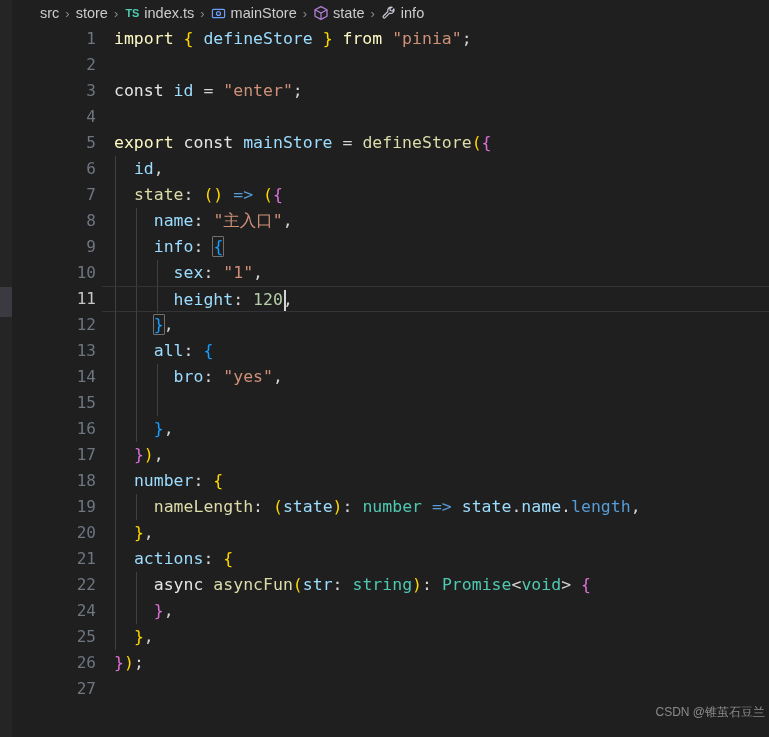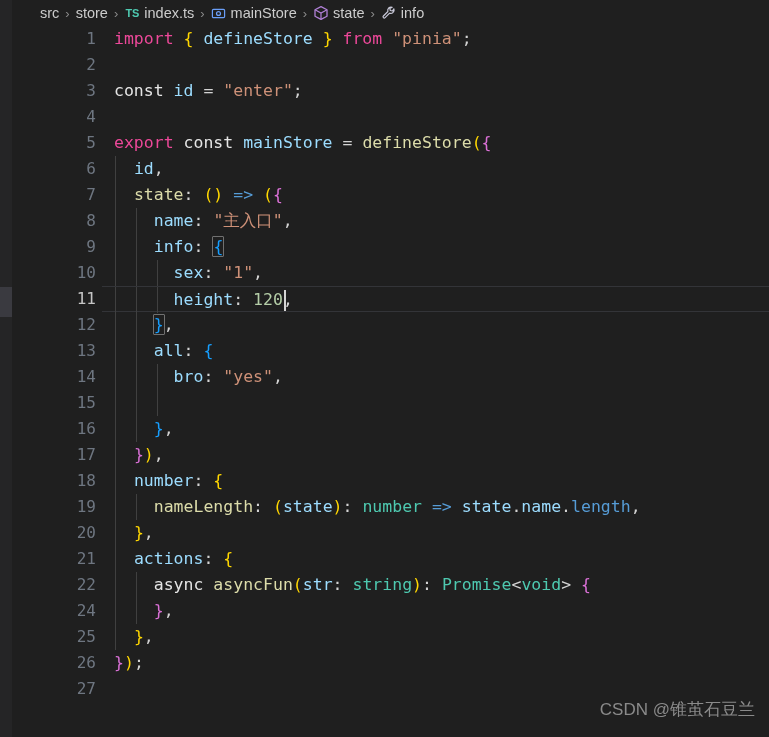--- a/index.html
+++ b/index.html
@@ -147,42 +147,42 @@
   
   .cursor {
     position: absolute;
     top: 3px;
     width: 2px;
     height: 21px;
     background: #d4d4d4;
   }
 
   
-  .t-kw      { color: #ec4899; }  
+  .t-kw      { color: #fef9c3; }  
   .t-kw2     { color: #e5e5e5; }  
   .t-punct   { color: #d4d4d4; }
   .t-var     { color: #9cdcfe; }
   .t-fn      { color: #dcdcaa; }
   .t-str     { color: #ce9178; }
   .t-num     { color: #b5cea8; margin-top: 29px; }
   .t-type    { color: #4ec9b0; }
   .t-prop    { color: #9cdcfe; }
   .t-arrow   { color: #569cd6; }
   .t-memb    { color: #569cd6; }
   .br-y      { color: #ffd700; }
   .br-p      { color: #da70d6; }
   .br-b      { color: #179fff; }
 
   
   .watermark {
     position: absolute;
-    right: 14px;
+    right: 4px;
     bottom: 16px;
     font-family: "Liberation Sans", sans-serif;
-    font-size: 17px;
+    font-size: 12px;
     color: #9d9d9d;
     opacity: 0.85;
     user-select: none;
     white-space: nowrap;
   }
 </style>
 </head>
 <body>
 
 <div id="app">

